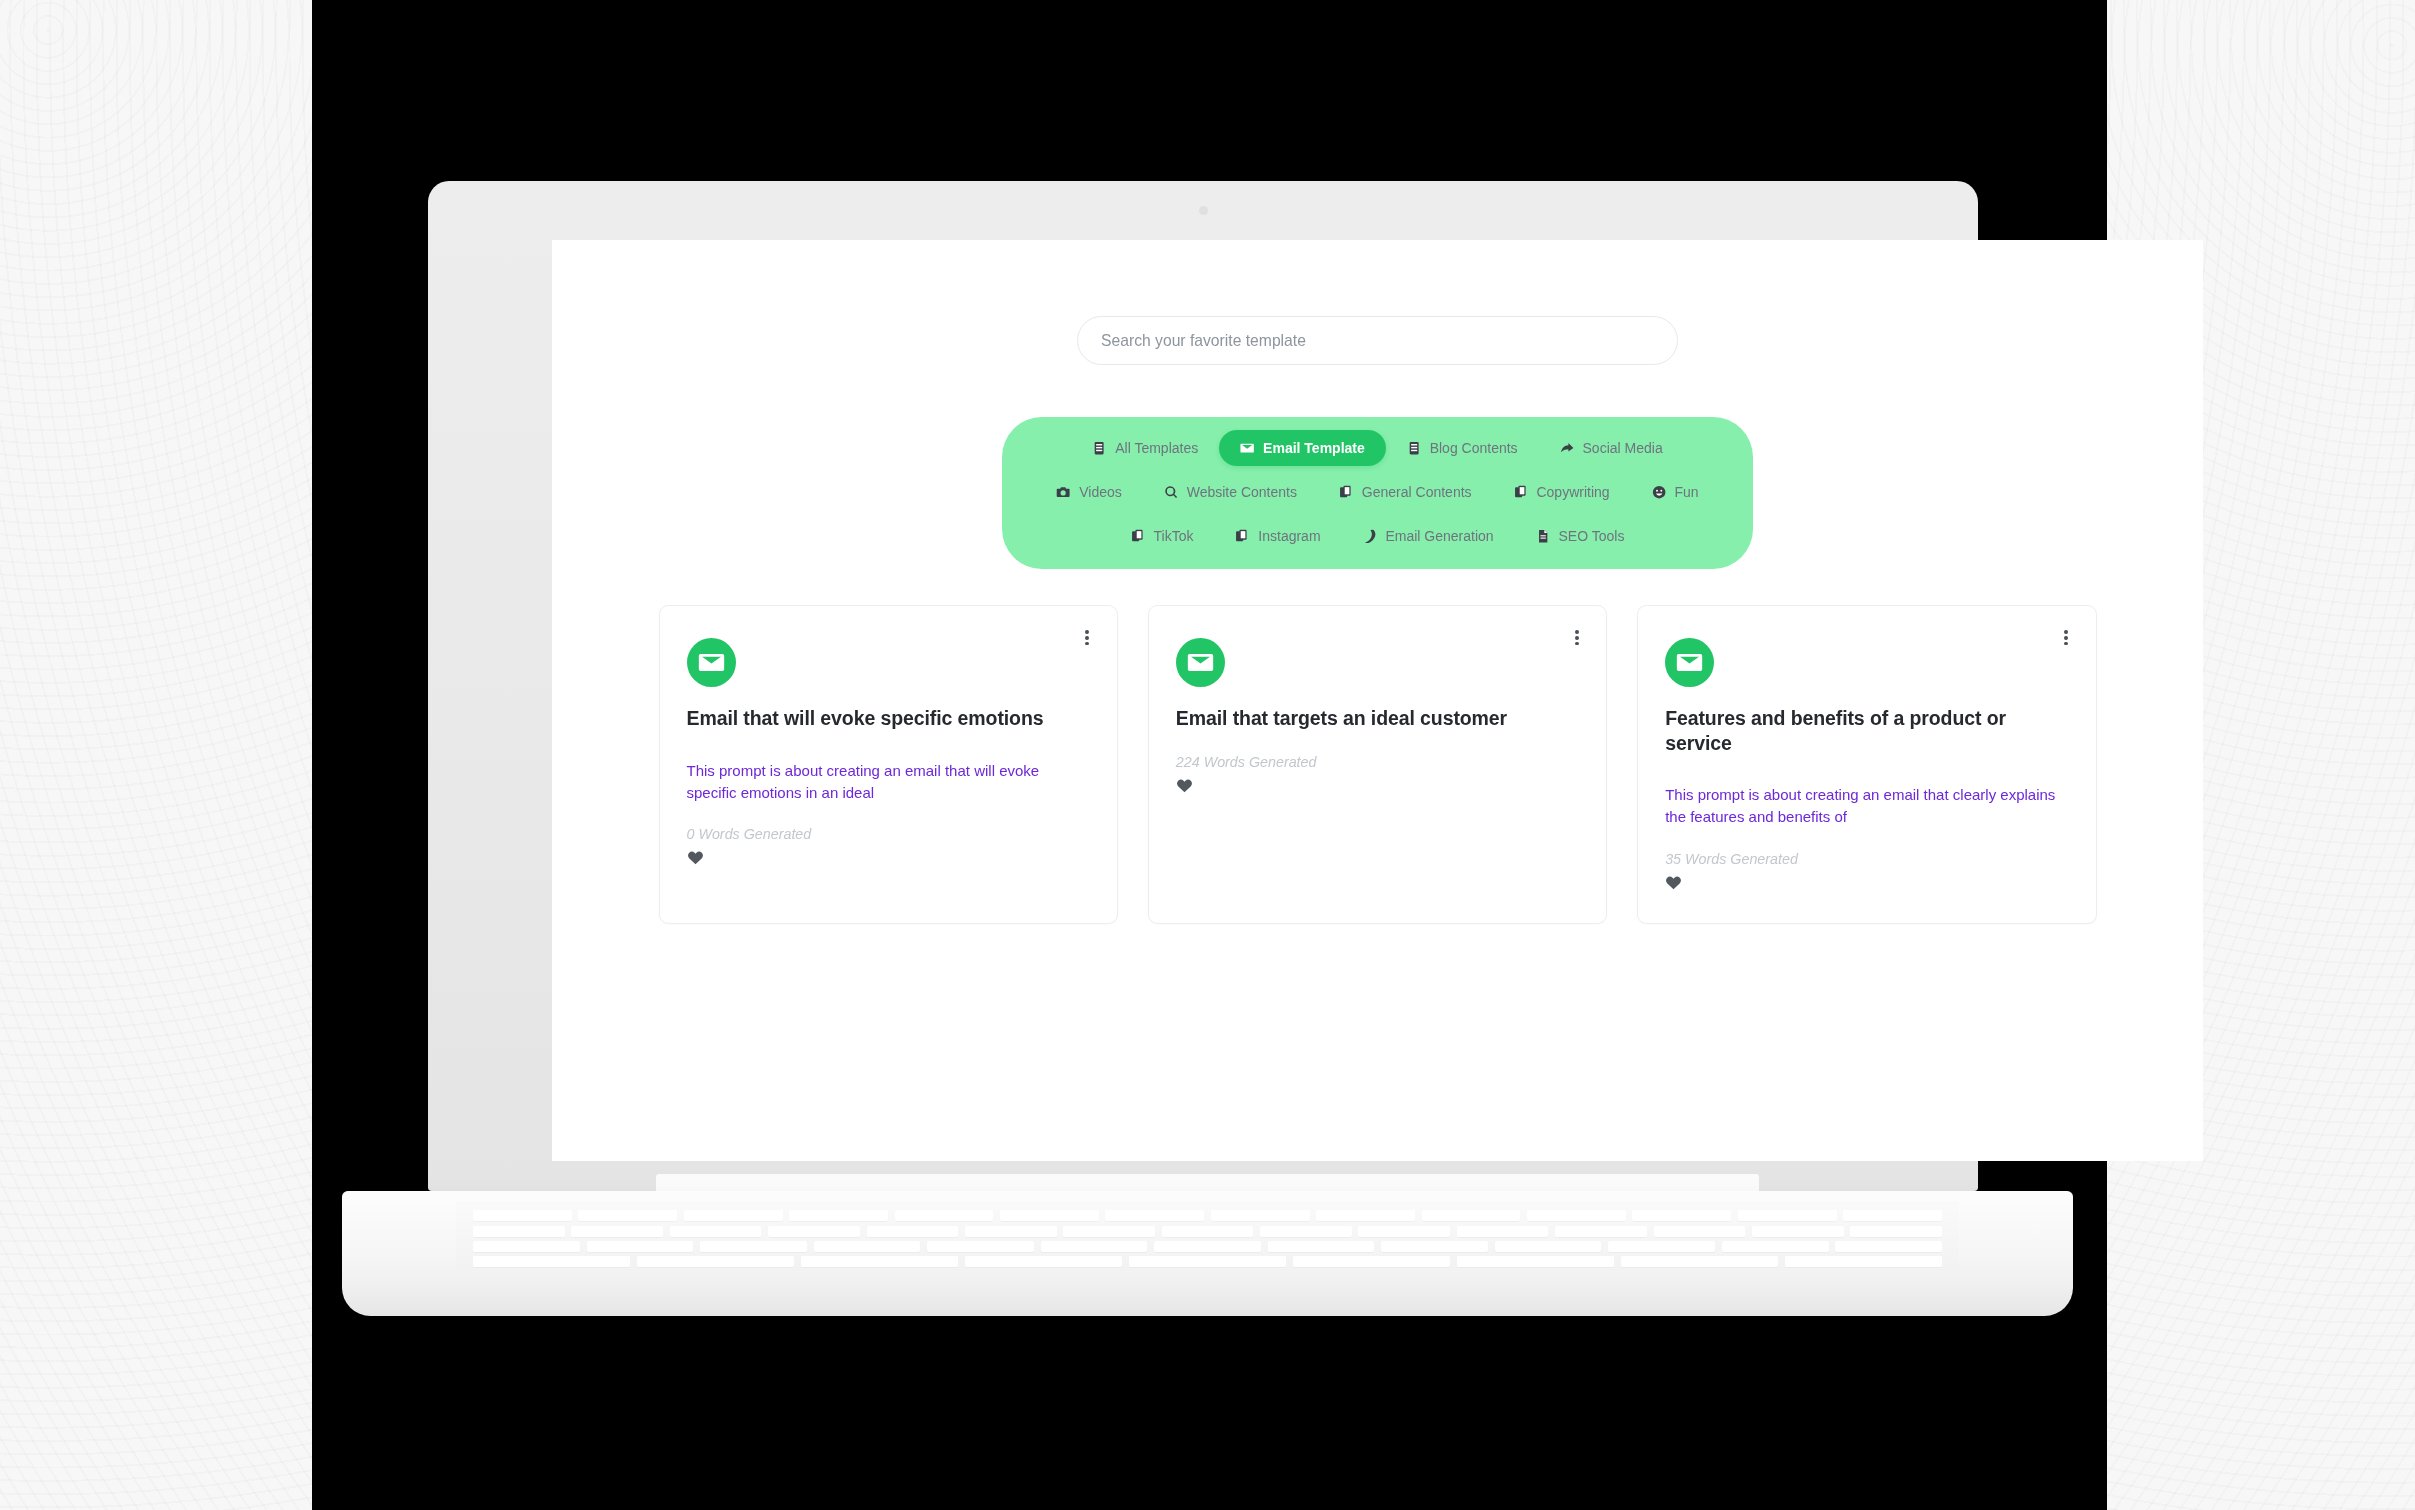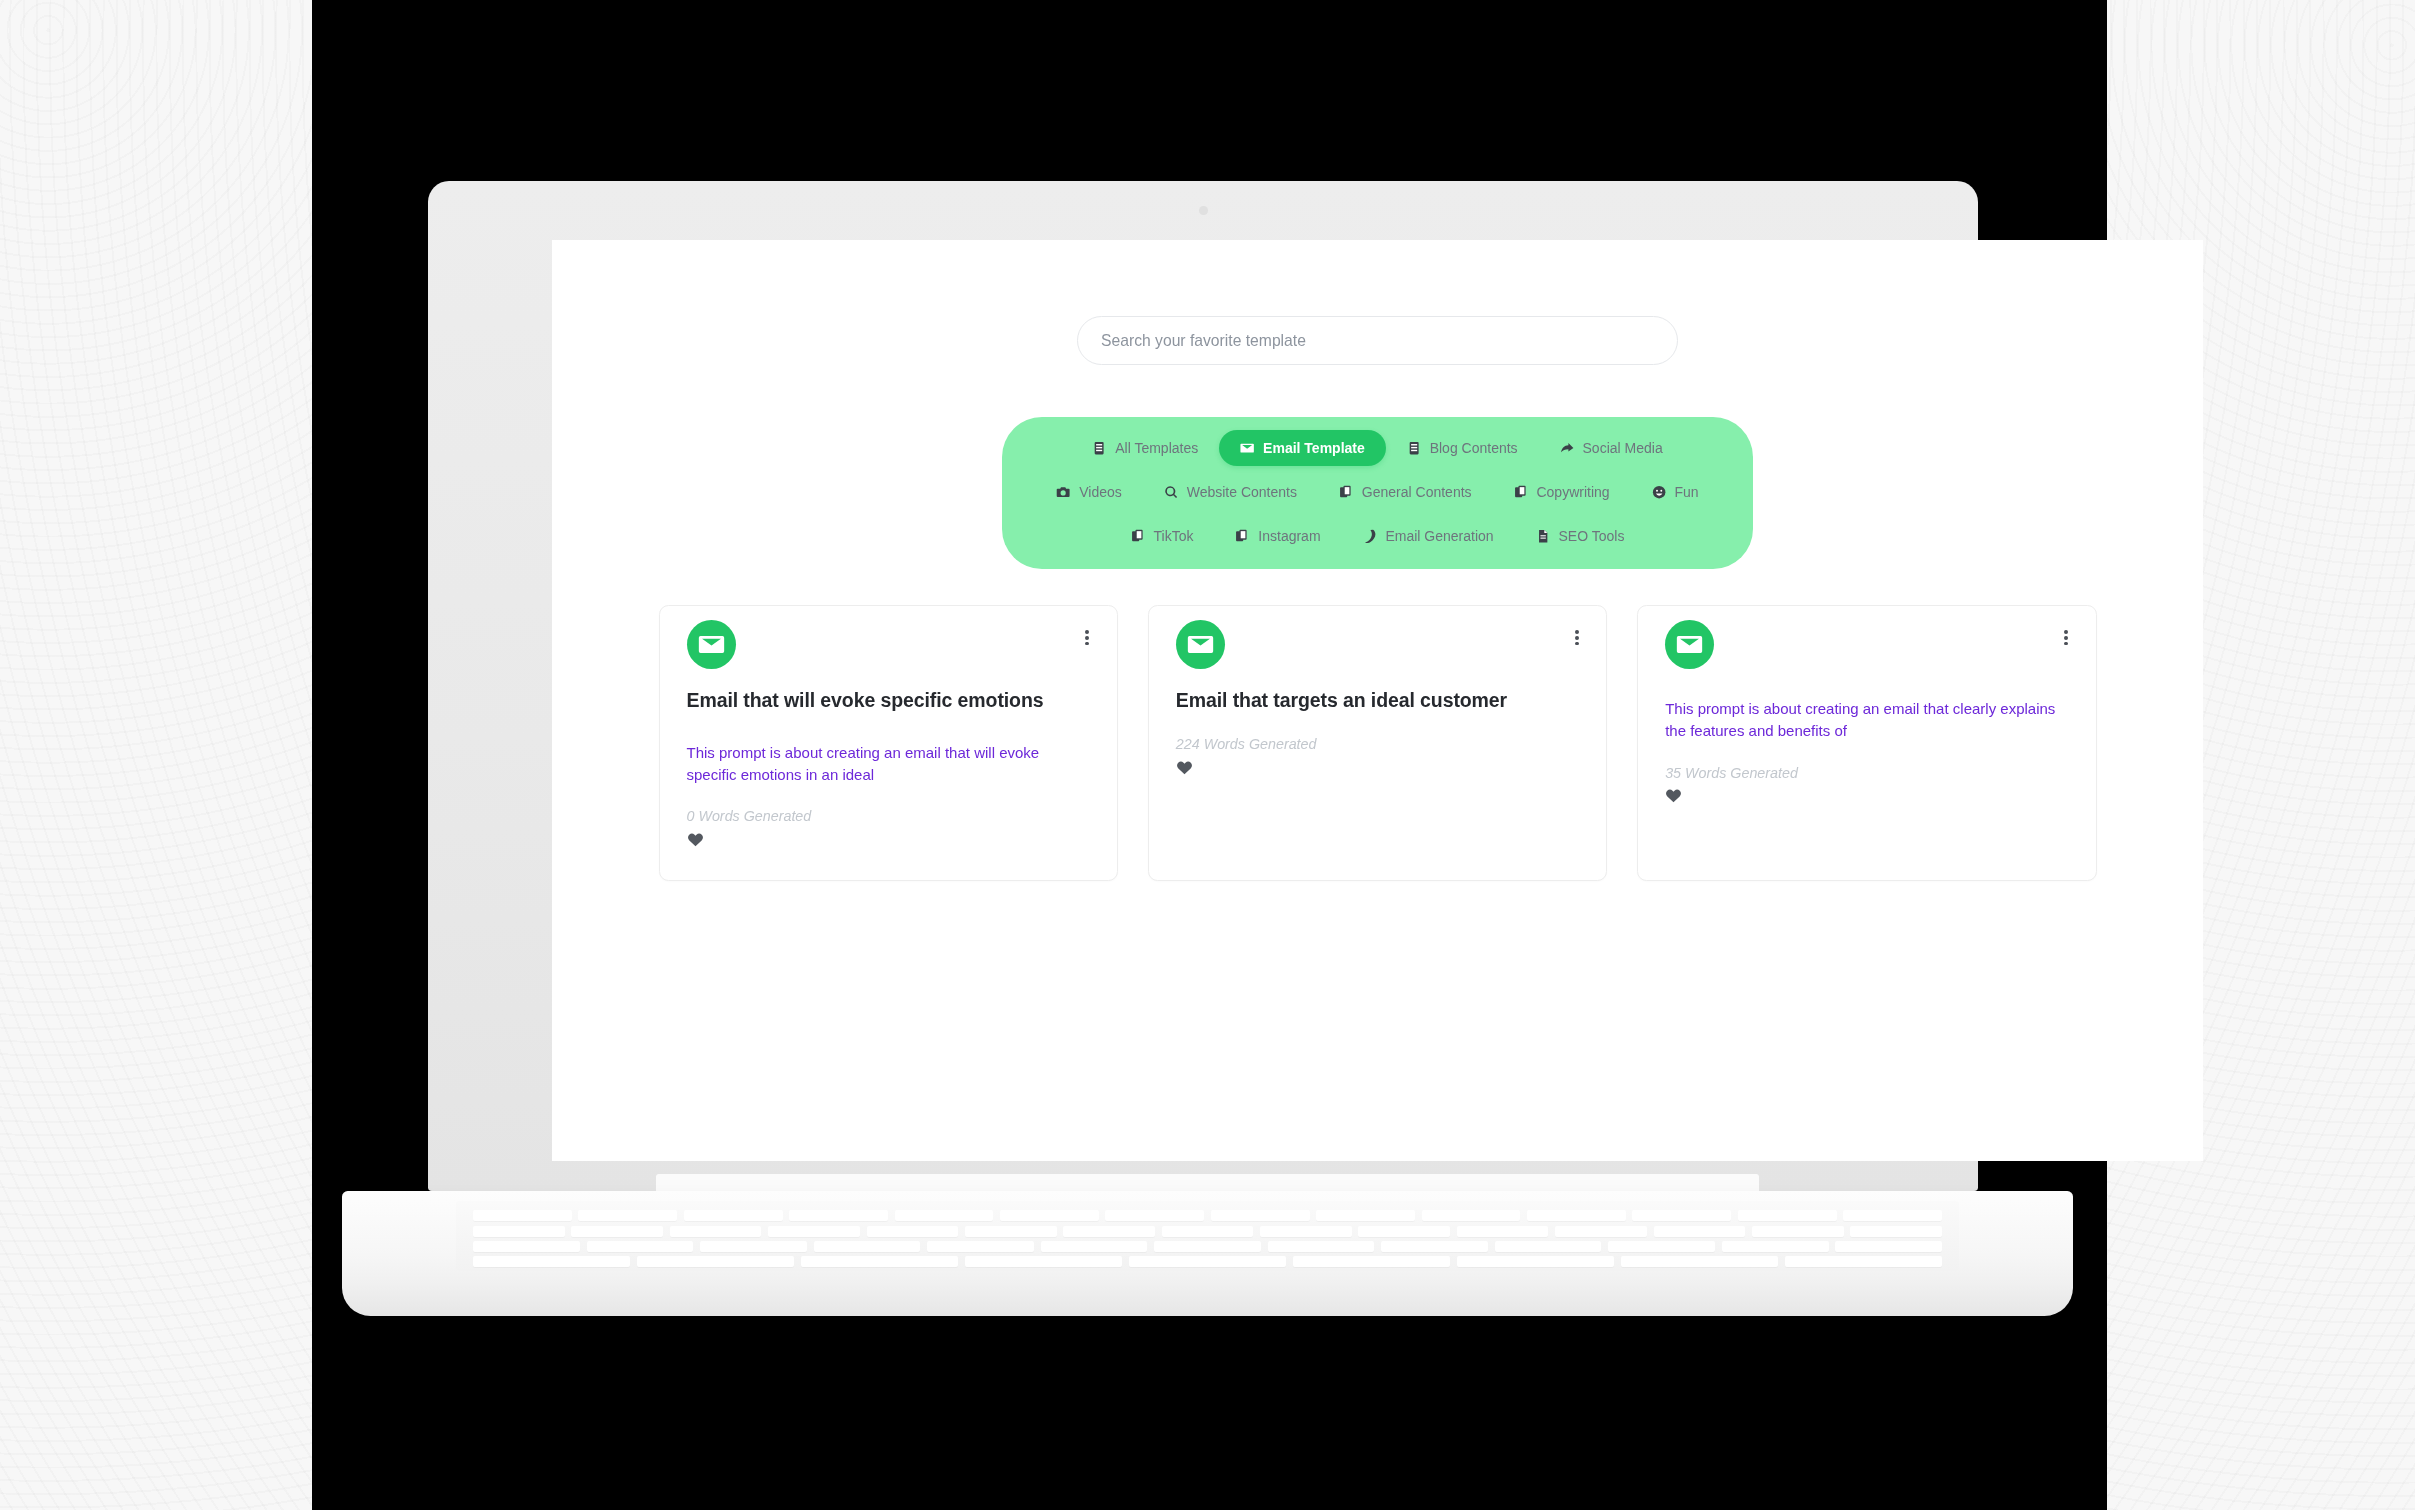--- a/index.html
+++ b/index.html
@@ -181,21 +181,21 @@
     margin: 36px auto 0;
     width: 1438px;
     display: grid;
     grid-template-columns: repeat(3, 1fr);
     gap: 0 30px;
   }
   .card {
     background: #ffffff;
     border: 1px solid #ededed;
     border-radius: 9.5px;
-    padding: 14px 27px 32px;
+    padding: 32px 27px 32px;
     position: relative;
     min-height: 264px;
     box-shadow: 0 1px 1.9px rgba(0,0,0,0.02);
   }
   .card-kebab {
     position: absolute;
     right: 21px; top: 21px;
     width: 17px; height: 21px;
     display: flex; flex-direction: column;
     align-items: center; justify-content: space-between;
@@ -427,20 +427,21 @@
                 <div class="card-kebab">
                   <i></i>
                   <i></i>
                   <i></i>
                 </div>
                 <div class="card-avatar">
                   <svg viewBox="0 0 16 16">
                     <path d="M1.5 3h13a1 1 0 0 1 1 1v8a1 1 0 0 1-1 1h-13a1 1 0 0 1-1-1V4a1 1 0 0 1 1-1zm.9 1.6L8 8.6l5.6-4z"></path>
                   </svg>
                 </div>
+                <div class="card-title">Features and benefits of a product or service</div>
                 <div class="card-desc">This prompt is about creating an email that clearly explains the features and benefits of</div>
                 <div class="card-words">35 Words Generated</div>
                 <div class="card-fav"><svg viewBox="0 0 16 16">
                     <path d="M8 14.4 2.2 8.9C.6 7.3.6 4.9 2.1 3.5a3.6 3.6 0 0 1 5 .1L8 4.5l.9-.9a3.6 3.6 0 0 1 5-.1c1.5 1.4 1.5 3.8-.1 5.4z"></path>
                   </svg></div>
               </div>
             </div>
 
         </div>
       </div>

